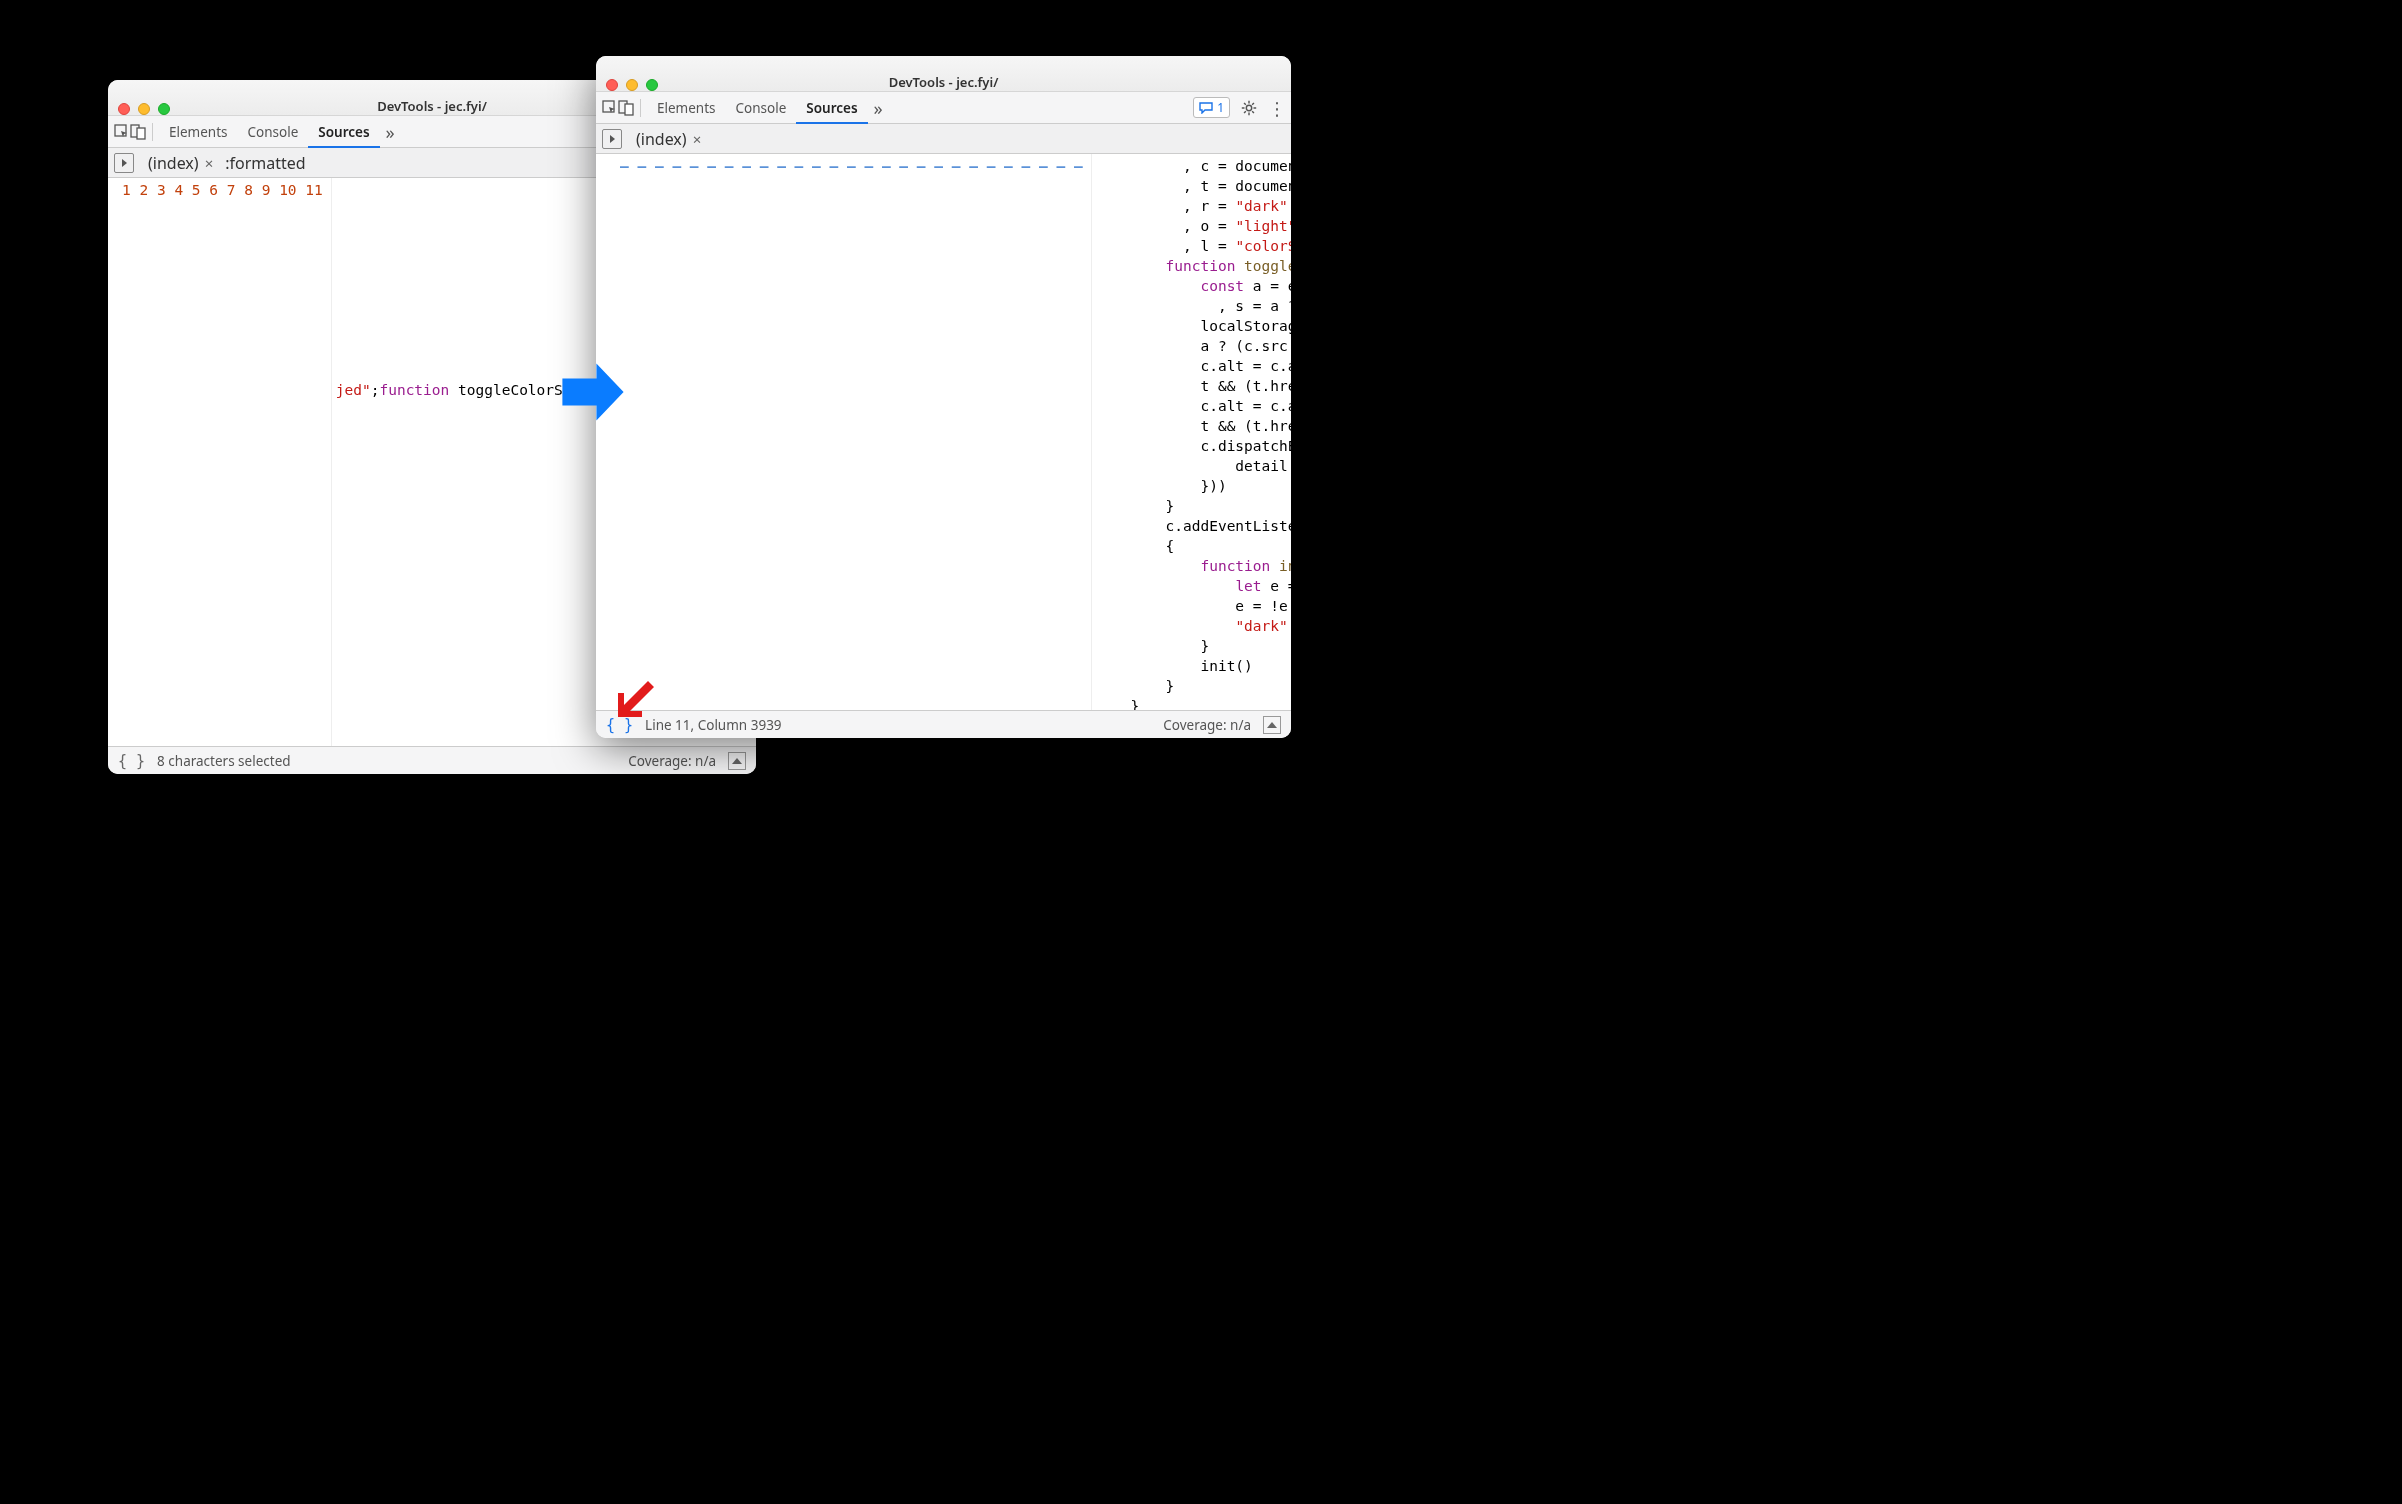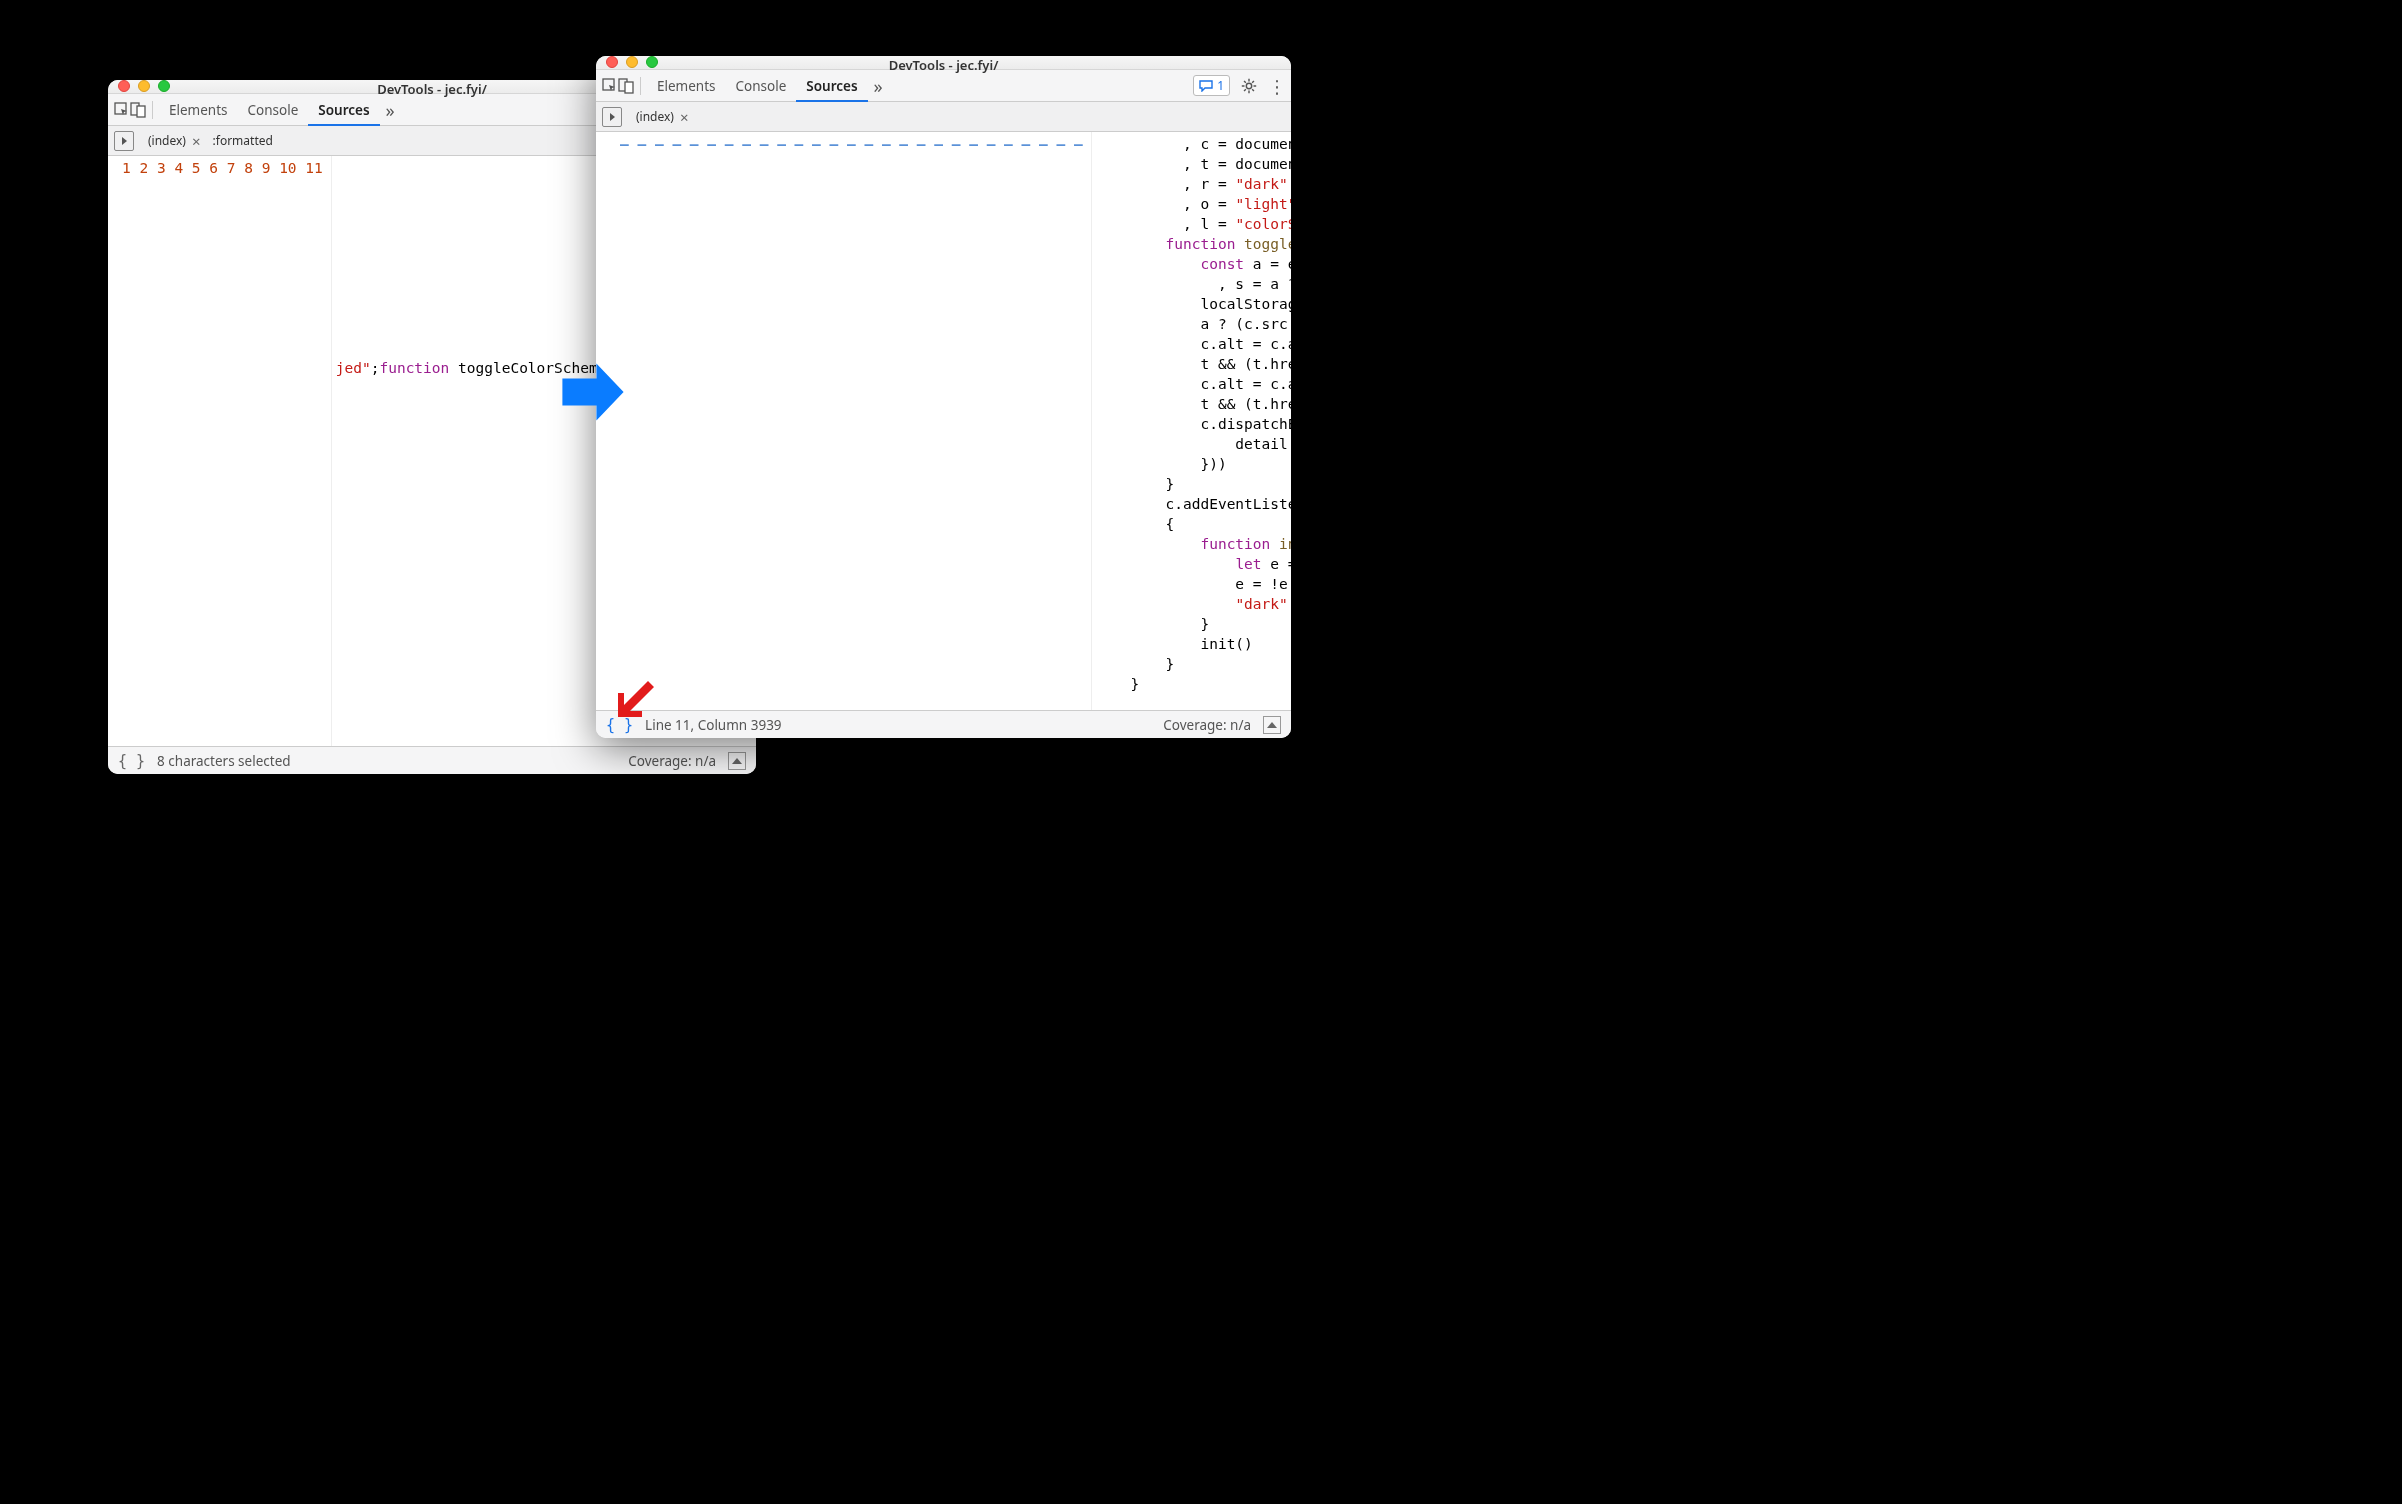--- a/index.html
+++ b/index.html
@@ -15,25 +15,25 @@
   .window {
     position: absolute;
     background: #fff;
     border-radius: 10px;
     box-shadow: 0 10px 40px rgba(0,0,0,0.5);
     overflow: hidden;
     display: flex;
     flex-direction: column;
   }
   .titlebar {
-    height: 14px;
+    height: 36px;
     background: linear-gradient(#f6f6f6,#ececec);
     border-bottom: 1px solid #d6d6d6;
     display: flex;
-    align-items: flex-start;
+    align-items: flex-end;
     padding: 0 10px;
     position: relative;
   }
   .traffic { display: flex; gap: 8px; }
   .tlight { width: 12px; height: 12px; border-radius: 50%; }
   .red { background:#ff5f57; border:0.5px solid #e0443e;}
   .yellow{ background:#febc2e; border:0.5px solid #d89c22;}
   .green { background:#28c840; border:0.5px solid #1aab29;}
   .title { position:absolute; left:0; right:0; text-align:center; font-size:13px; font-weight:600; color:#333; pointer-events:none;}
   .toolbar {
@@ -77,21 +77,21 @@
     border:1px solid #888; border-radius:2px; margin-right:10px; margin-left:2px;
     position:relative;
   }
   .panebtn::after{
     content:'';
     border-left:5px solid #555;
     border-top:4px solid transparent;
     border-bottom:4px solid transparent;
   }
   .filetab {
-    font-size: 12px;
+    font-size: 16px;
     color:#333;
     padding:4px 4px;
     display:flex; align-items:center; gap:6px;
   }
   .closex { font-size:15px; color:#666; padding:0 8px 0 2px; cursor:pointer;}
   .editor {
     flex:1;
     display:flex;
     overflow:hidden;
     font-family: ui-monospace, SFMono-Regular, Menlo, Consolas, monospace;

